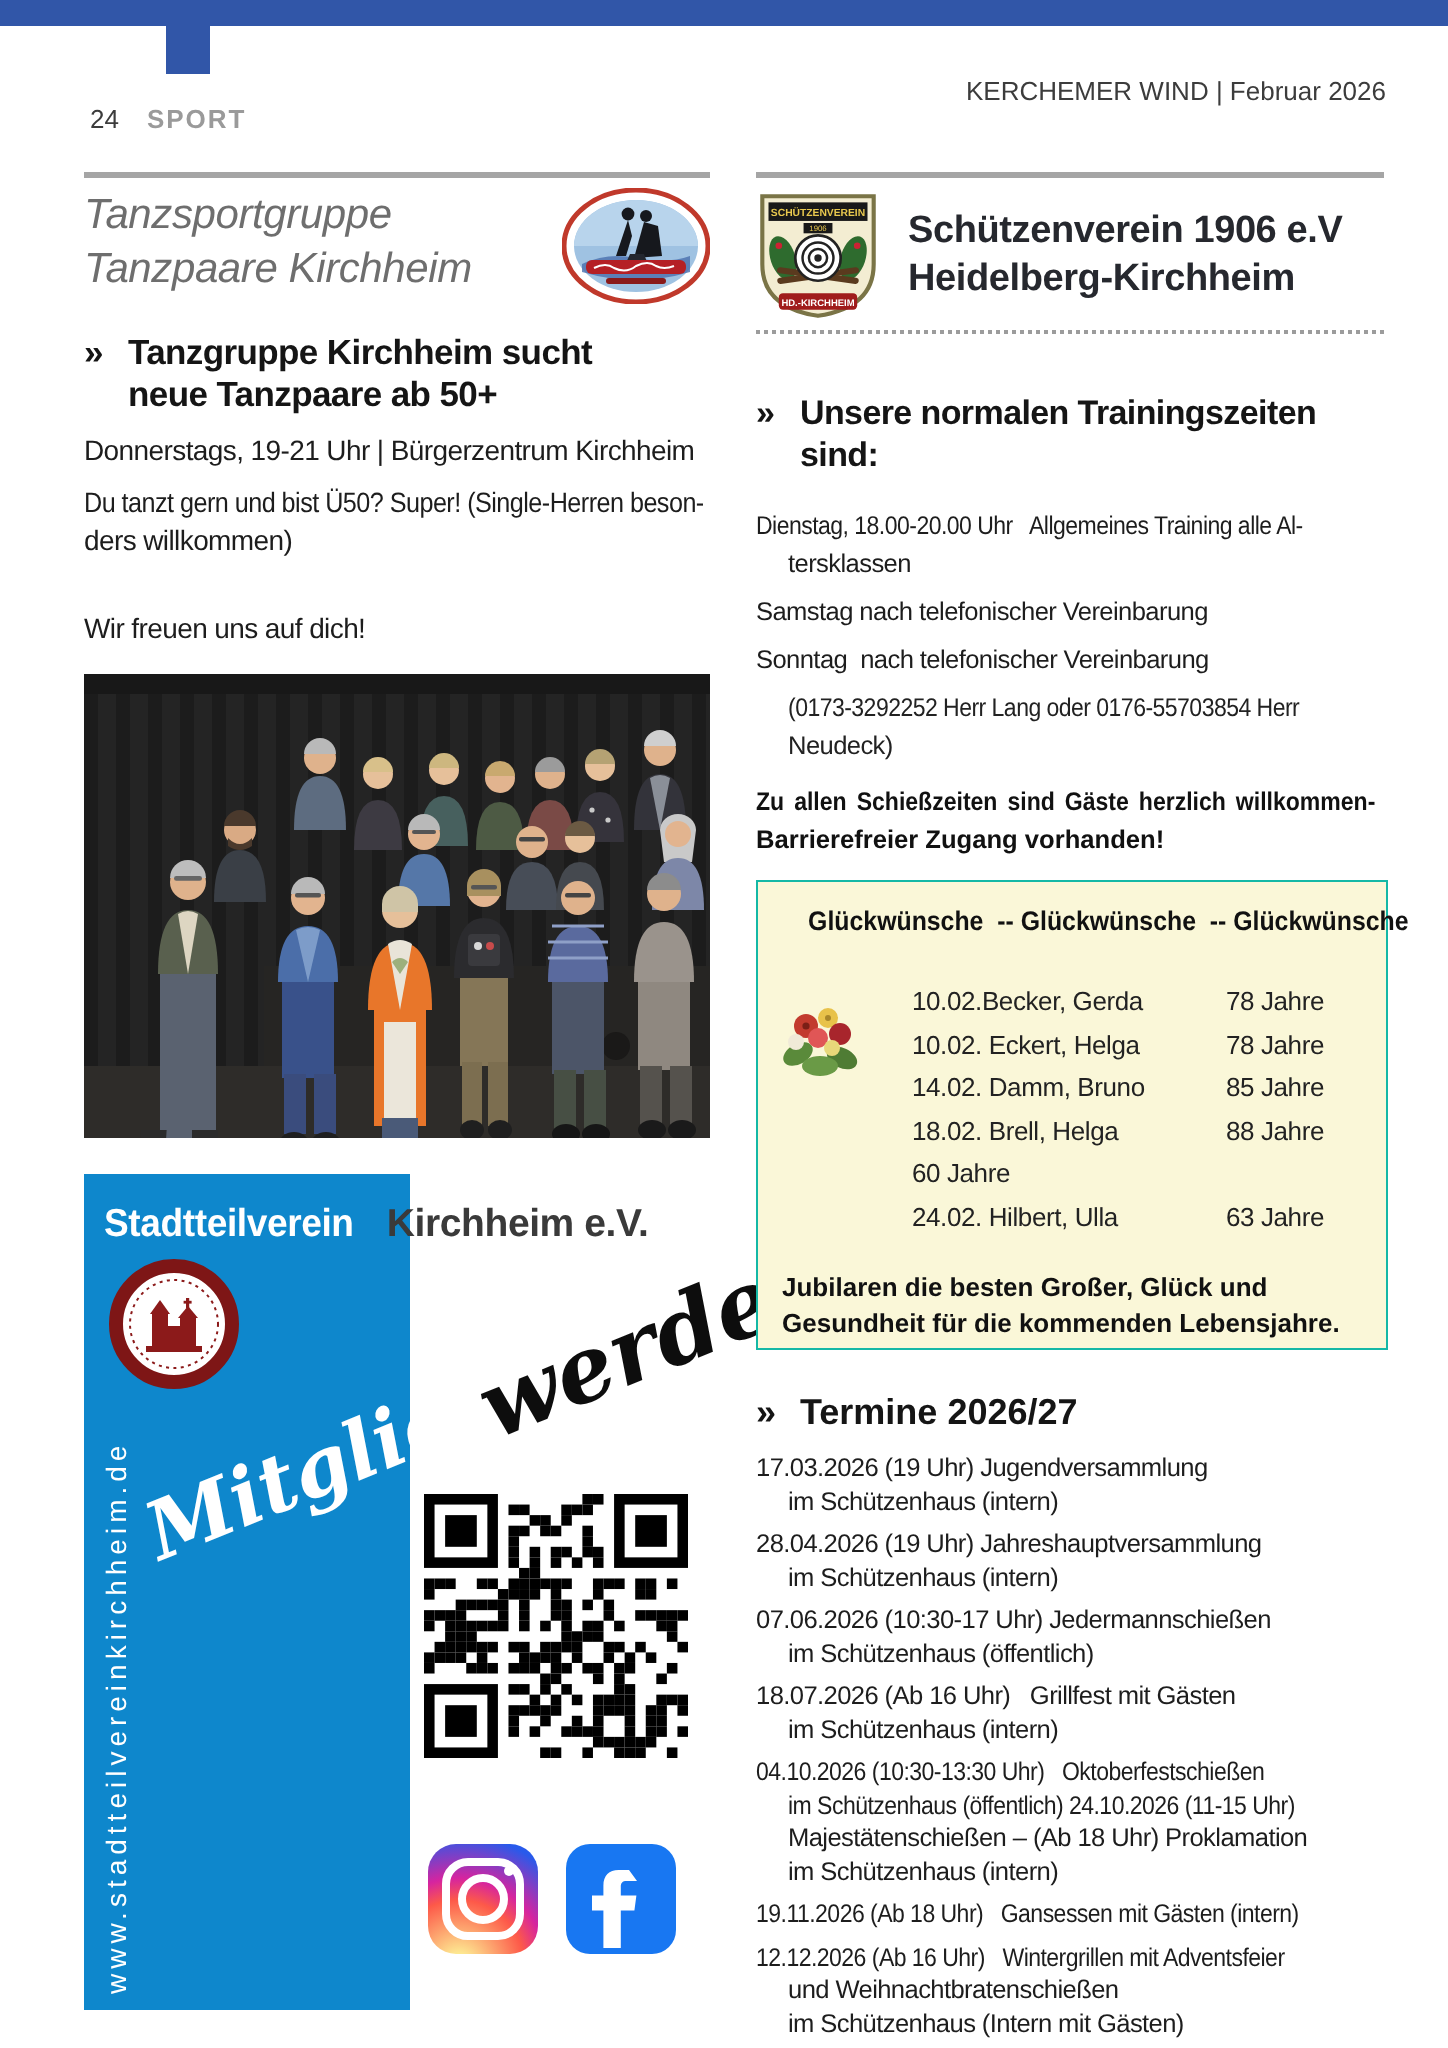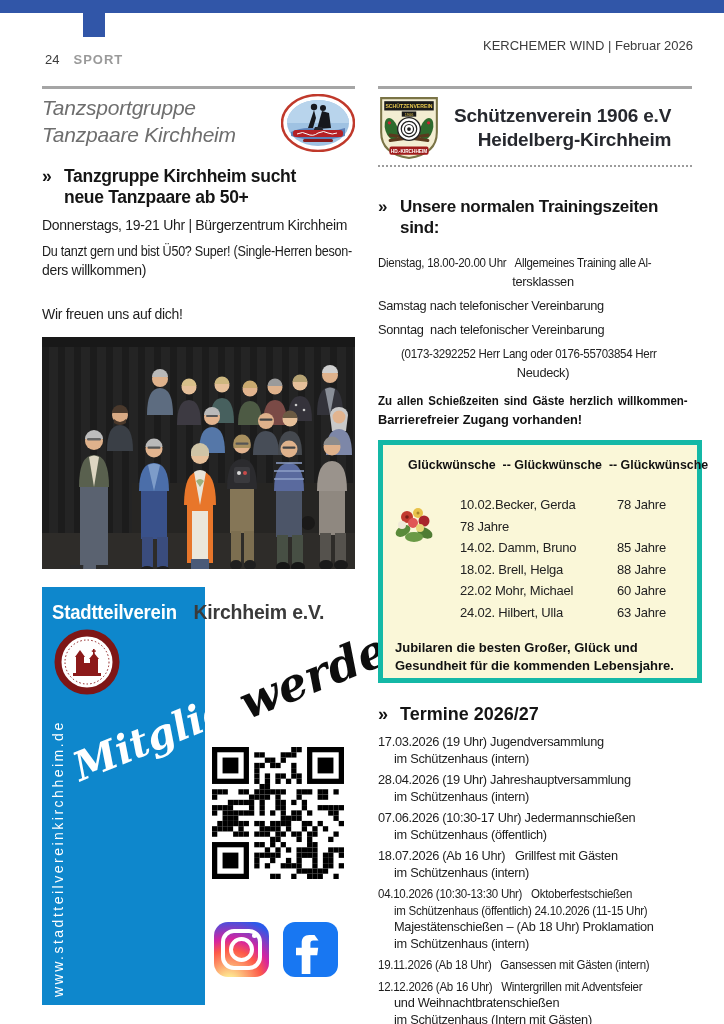--- a/index.html
+++ b/index.html
@@ -47,32 +47,32 @@
         color:#fff;font-size:14px;letter-spacing:2.5px;white-space:nowrap;}
   .qr{position:absolute;left:170px;top:160px;}
   .social{position:absolute;left:172px;top:335px;display:flex;gap:14px;}
   .ig{position:relative;width:55px;height:55px;border-radius:14px;
       background:radial-gradient(circle at 28% 110%, #fdf497 0%, #fdf497 5%, #fd5949 45%, #d6249f 60%, #285AEB 90%);}
   .ig::before{content:"";position:absolute;inset:7px;border:4px solid #fff;border-radius:13px;}
   .ig::after{content:"";position:absolute;left:50%;top:50%;width:17px;height:17px;margin:-12.5px 0 0 -12.5px;border:4px solid #fff;border-radius:50%;}
   .ig .dot{position:absolute;right:12px;top:11px;width:5px;height:5px;border-radius:50%;background:#fff;}
   .fb{width:55px;height:55px;border-radius:12px;background:#1877f2;display:flex;align-items:center;justify-content:center;}
   
-  .clubhead-r{display:flex;align-items:center;margin-top:6px;text-align:right;}
+  .clubhead-r{display:flex;align-items:center;margin-top:6px;}
   .clubtitle-r{margin-left:14px;font-size:19px;line-height:24px;font-weight:bold;color:#26282e;letter-spacing:-.2px;white-space:nowrap;}
   .h-r{margin-top:29px;font-size:17px;line-height:21px;letter-spacing:-.3px;}
   .tr-list{margin-top:15px;font-size:12.8px;letter-spacing:-.3px;color:#1d1d1d;}
   .tr-item{margin-top:5px;line-height:19px;}
-  .indent{padding-left:16px;text-align:center;}
+  .indent{padding-left:16px;}
   .phone{margin-top:5px;font-size:12.8px;line-height:19px;letter-spacing:-.3px;}
   .note{margin-top:9px;font-weight:bold;font-size:12.8px;line-height:19px;color:#111;}
   .note .ws{word-spacing:2px;}
   
   .wbox{position:relative;margin-top:11px;width:290px;height:209px;background:#faf7d8;
-        border:5px solid #14b8a6;padding:12px;}
+        border:1px solid #14b8a6;padding:12px;}
   .wtitle{text-align:center;font-weight:bold;font-size:13.5px;color:#111;}
   .wtitle span{display:inline-block;transform:scaleX(.92);white-space:nowrap;}
   .wrows{margin-top:22px;margin-left:65px;font-size:13px;letter-spacing:-.2px;}
   .wrow{display:flex;line-height:21.5px;}
   .wname{width:157px;}
   .wfoot{margin-top:16px;font-weight:bold;font-size:13px;line-height:18px;color:#111;}
   .flower{position:absolute;left:8px;top:56px;}
   
   .h-t{margin-top:20px;font-size:18px;line-height:22px;}
   .events{margin-top:9px;font-size:12.8px;letter-spacing:-.3px;color:#1d1d1d;}
@@ -616,32 +616,32 @@
         <circle cx="29" cy="27" r="4" fill="#e8d87a"></circle>
         <circle cx="16" cy="16" r="1.8" fill="#7a1f16"></circle>
         <circle cx="27" cy="12" r="1.5" fill="#a8862a"></circle>
       </svg>
       <div class="wrows">
         <div class="wrow">
             <span class="wname">10.02.Becker, Gerda</span>
             <span class="wage">78 Jahre</span>
           </div>
         <div class="wrow">
+            <span class="wname">10.02. Eckert, Helga</span>
             <span class="wage">78 Jahre</span>
           </div>
         <div class="wrow">
             <span class="wname">14.02. Damm, Bruno</span>
             <span class="wage">85 Jahre</span>
           </div>
         <div class="wrow">
             <span class="wname">18.02. Brell, Helga</span>
             <span class="wage">88 Jahre</span>
           </div>
         <div class="wrow">
-            <span class="wname">22.02 Mohr, Michael</span>
             <span class="wage">60 Jahre</span>
           </div>
         <div class="wrow">
             <span class="wname">24.02. Hilbert, Ulla</span>
             <span class="wage">63 Jahre</span>
           </div>
       </div>
       <div class="wfoot">
         <div>Jubilaren die besten Großer, Glück und</div>
         <div>Gesundheit für die kommenden Lebensjahre.</div>

